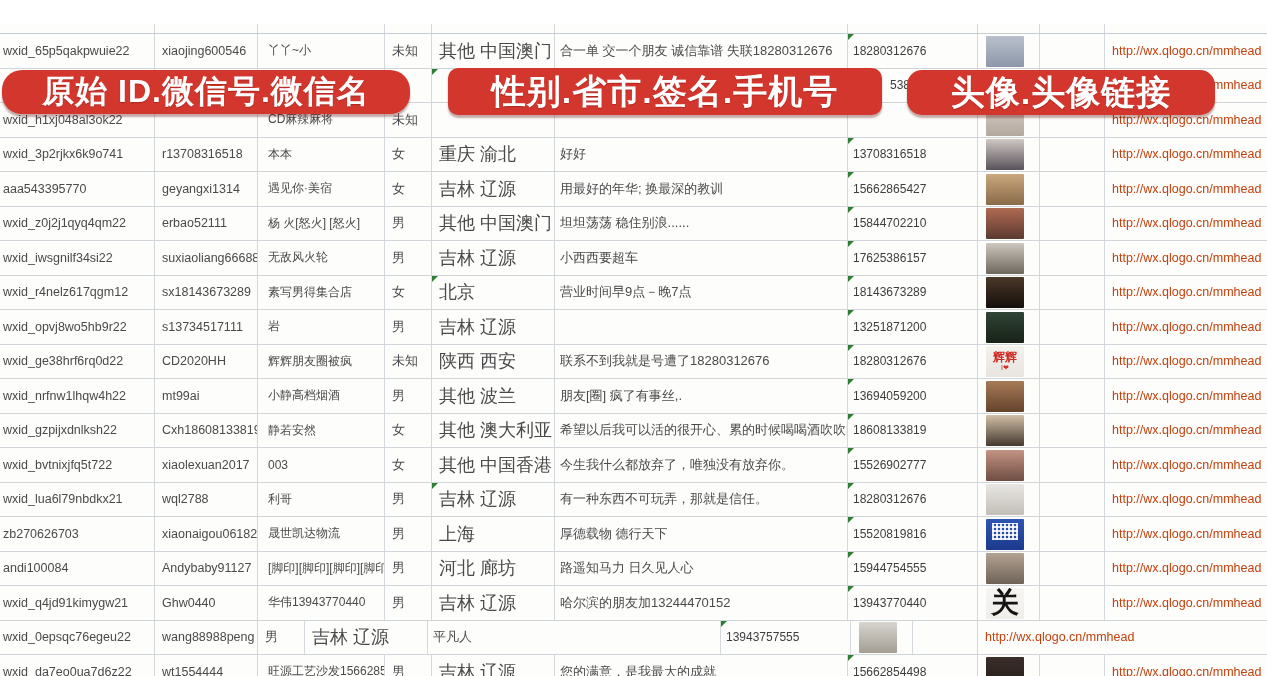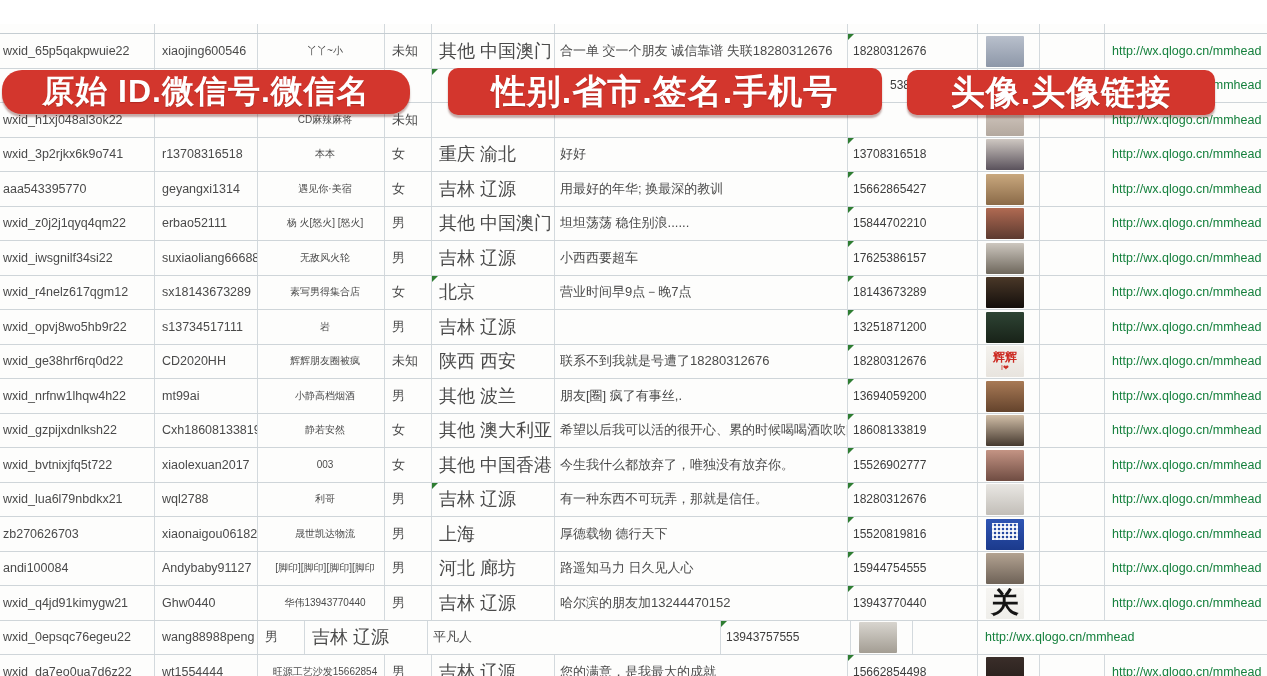--- a/index.html
+++ b/index.html
@@ -14,28 +14,28 @@
   .tbody { position:absolute; top:0; left:0; width:1267px; }
   .row { display:flex; height:34.5px; border-bottom:1px solid #cfd5d9; background:#fdfdfc; }
   .row.top-strip { height:10px; border-bottom:1px solid #c5cdd2; }
   .cell {
     position:relative; height:100%; display:flex; align-items:center;
     border-right:1px solid #d3d9dd; overflow:hidden; white-space:nowrap;
     font-size:12.5px; padding:0 2px 0 3px;
   }
   .c-wxid     { width:155px; }
   .c-account  { width:103px; padding-left:7px; }
-  .c-name     { width:127px; padding-left:10px; font-size:10px;justify-content:center; }
+  .c-name     { width:127px; padding-left:10px; font-size:12px; }
   .c-gender   { width:47px;  padding-left:7px; font-size:13px; }
   .c-province { width:123px; padding-left:7px; font-size:18px; }
   .c-sig      { width:293px; padding-left:5px; font-size:13px; }
   .c-phone    { width:130px; padding-left:5px; font-size:12px; color:#3d3d3d; }
   .c-avatar   { width:62px;  padding:0; }
   .c-spacer   { width:65px; }
-  .c-url      { width:162px; border-right:none; padding-left:7px; font-size:12.5px; color:#15803d; }
+  .c-url      { width:162px; border-right:none; padding-left:7px; font-size:12.5px; color:#c2410c; }
   
   .cell.marked::before {
     content:""; position:absolute; top:0; left:0;
     border-top:6px solid #2e7d32; border-right:6px solid transparent;
   }
   .txt.offset { margin-left:37px; }
   
   .avatar {
     position:relative; width:38px; height:31px; margin:1px 0 0 8px;
     display:flex; flex-direction:column; align-items:center; justify-content:center;
@@ -57,21 +57,21 @@
   }
   
   .banner {
     position:absolute; z-index:5; display:flex; align-items:center; justify-content:center;
     background:#d3362d; color:#ffffff; font-weight:bold; border-radius:10px;
     letter-spacing:1px; box-shadow:0 3px 2px rgba(90,15,10,.35);
     text-shadow:0 1px 1px rgba(120,20,14,.4); white-space:nowrap;
   }
   .banner-1 { left:2px;   top:46px; width:408px; height:44px; font-size:32px;border-radius:20px; }
   .banner-2 { left:448px; top:44px; width:434px; height:47px; font-size:34px; }
-  .banner-3 { left:907px; top:46px; width:308px; height:45px; font-size:34px; }
+  .banner-3 { left:907px; top:46px; width:308px; height:45px; font-size:34px;border-radius:15px; }
   
   .scroll-strip { position:absolute; z-index:6; left:70px; right:0; bottom:0; height:7px; background:#0d0d0d; }
   .scroll-thumb {
     position:absolute; z-index:7; left:215px; bottom:0; width:800px; height:15px;
     background:#4f4f4f; border-radius:8px; border:1px solid #303030;
   }
 </style>
 </head>
 <body>
 

